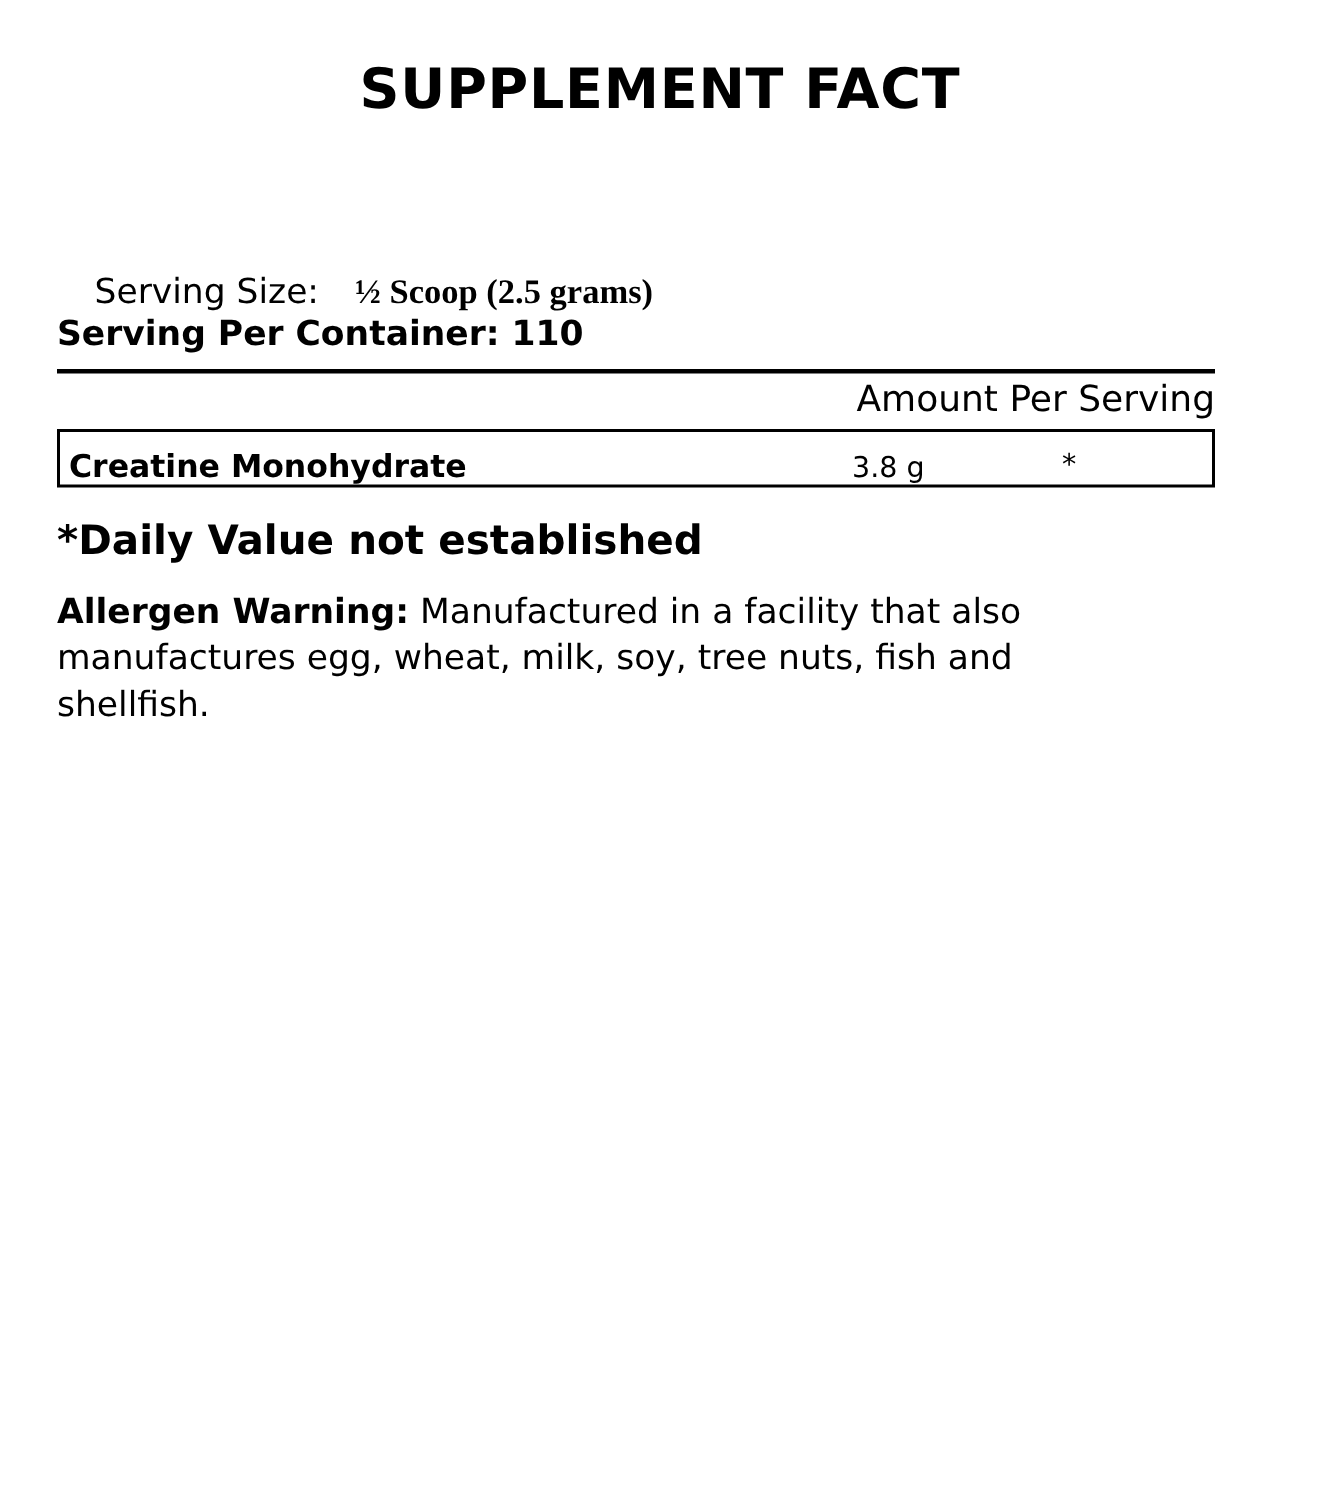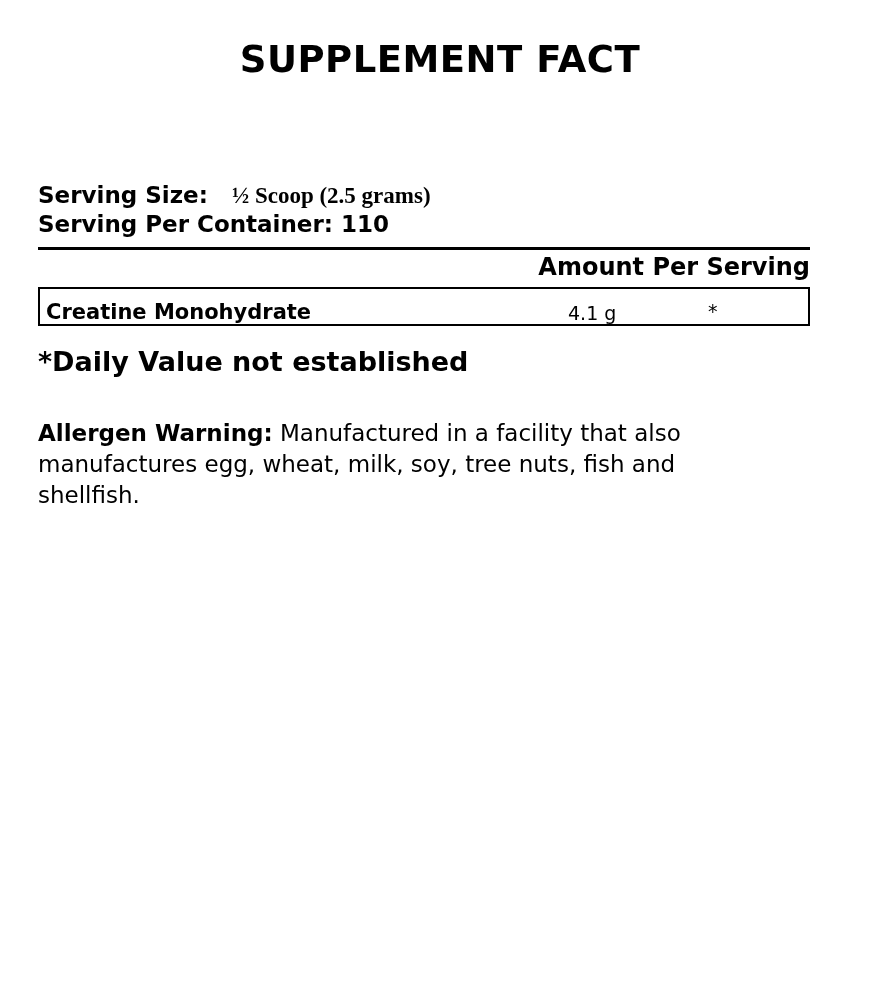--- a/index.html
+++ b/index.html
@@ -37,34 +37,34 @@
     top: 143px;
     width: 772px;
   }
 
   .serving-line {
     font-size: 23px;
     font-weight: 700;
     line-height: 1.22;
     white-space: nowrap;
   }
-  .serving-line .sz-label { font-weight: 700; }
+  .serving-line .sz-label { font-weight: 400; margin-left: 25px; }
   .serving-line .sz-value { font-weight: 700; font-family: Liberation Serif, serif; }
 
   .rule-thick {
     border-top: 3px solid #000000;
     margin-top: 9px;
     width: 772px;
   }
 
   .amount-row {
     display: flex;
     justify-content: flex-end;
     font-size: 24px;
-    font-weight: 700;
+    font-weight: 400;
     line-height: 1.1;
     padding-top: 4px;
     padding-right: 0px;
   }
 
   .nutrient-box {
     margin-top: 7px;
     width: 772px;
     box-sizing: border-box;
     border: 2px solid #000000;
@@ -94,21 +94,21 @@
   }
 
   .daily-note {
     margin-top: 20px;
     font-size: 27px;
     font-weight: 700;
     line-height: 1.2;
   }
 
   .allergen {
-    margin-top: 39px;
+    margin-top: 15px;
     font-size: 23px;
     font-weight: 400;
     line-height: 1.36;
     width: 740px;
   }
   .allergen b { font-weight: 700; }
 </style>
 </head>
 <body>
 
@@ -124,21 +124,21 @@
     </div>
 
     <div class="serving-line">Serving Per Container: 110</div>
 
     <div class="rule-thick"></div>
 
     <div class="amount-row">Amount Per Serving</div>
 
     <div class="nutrient-box">
       <span class="nutrient-name">Creatine Monohydrate</span>
-      <span class="nutrient-amount">4.1 g</span>
+      <span class="nutrient-amount">3.8 g</span>
       <span class="nutrient-dv">*</span>
     </div>
 
     <div class="daily-note">*Daily Value not established</div>
 
     <div class="allergen">
       <b>Allergen Warning:</b>
       <span>Manufactured in a facility that also manufactures egg, wheat, milk, soy, tree nuts, fish and shellfish.</span>
     </div>
 

